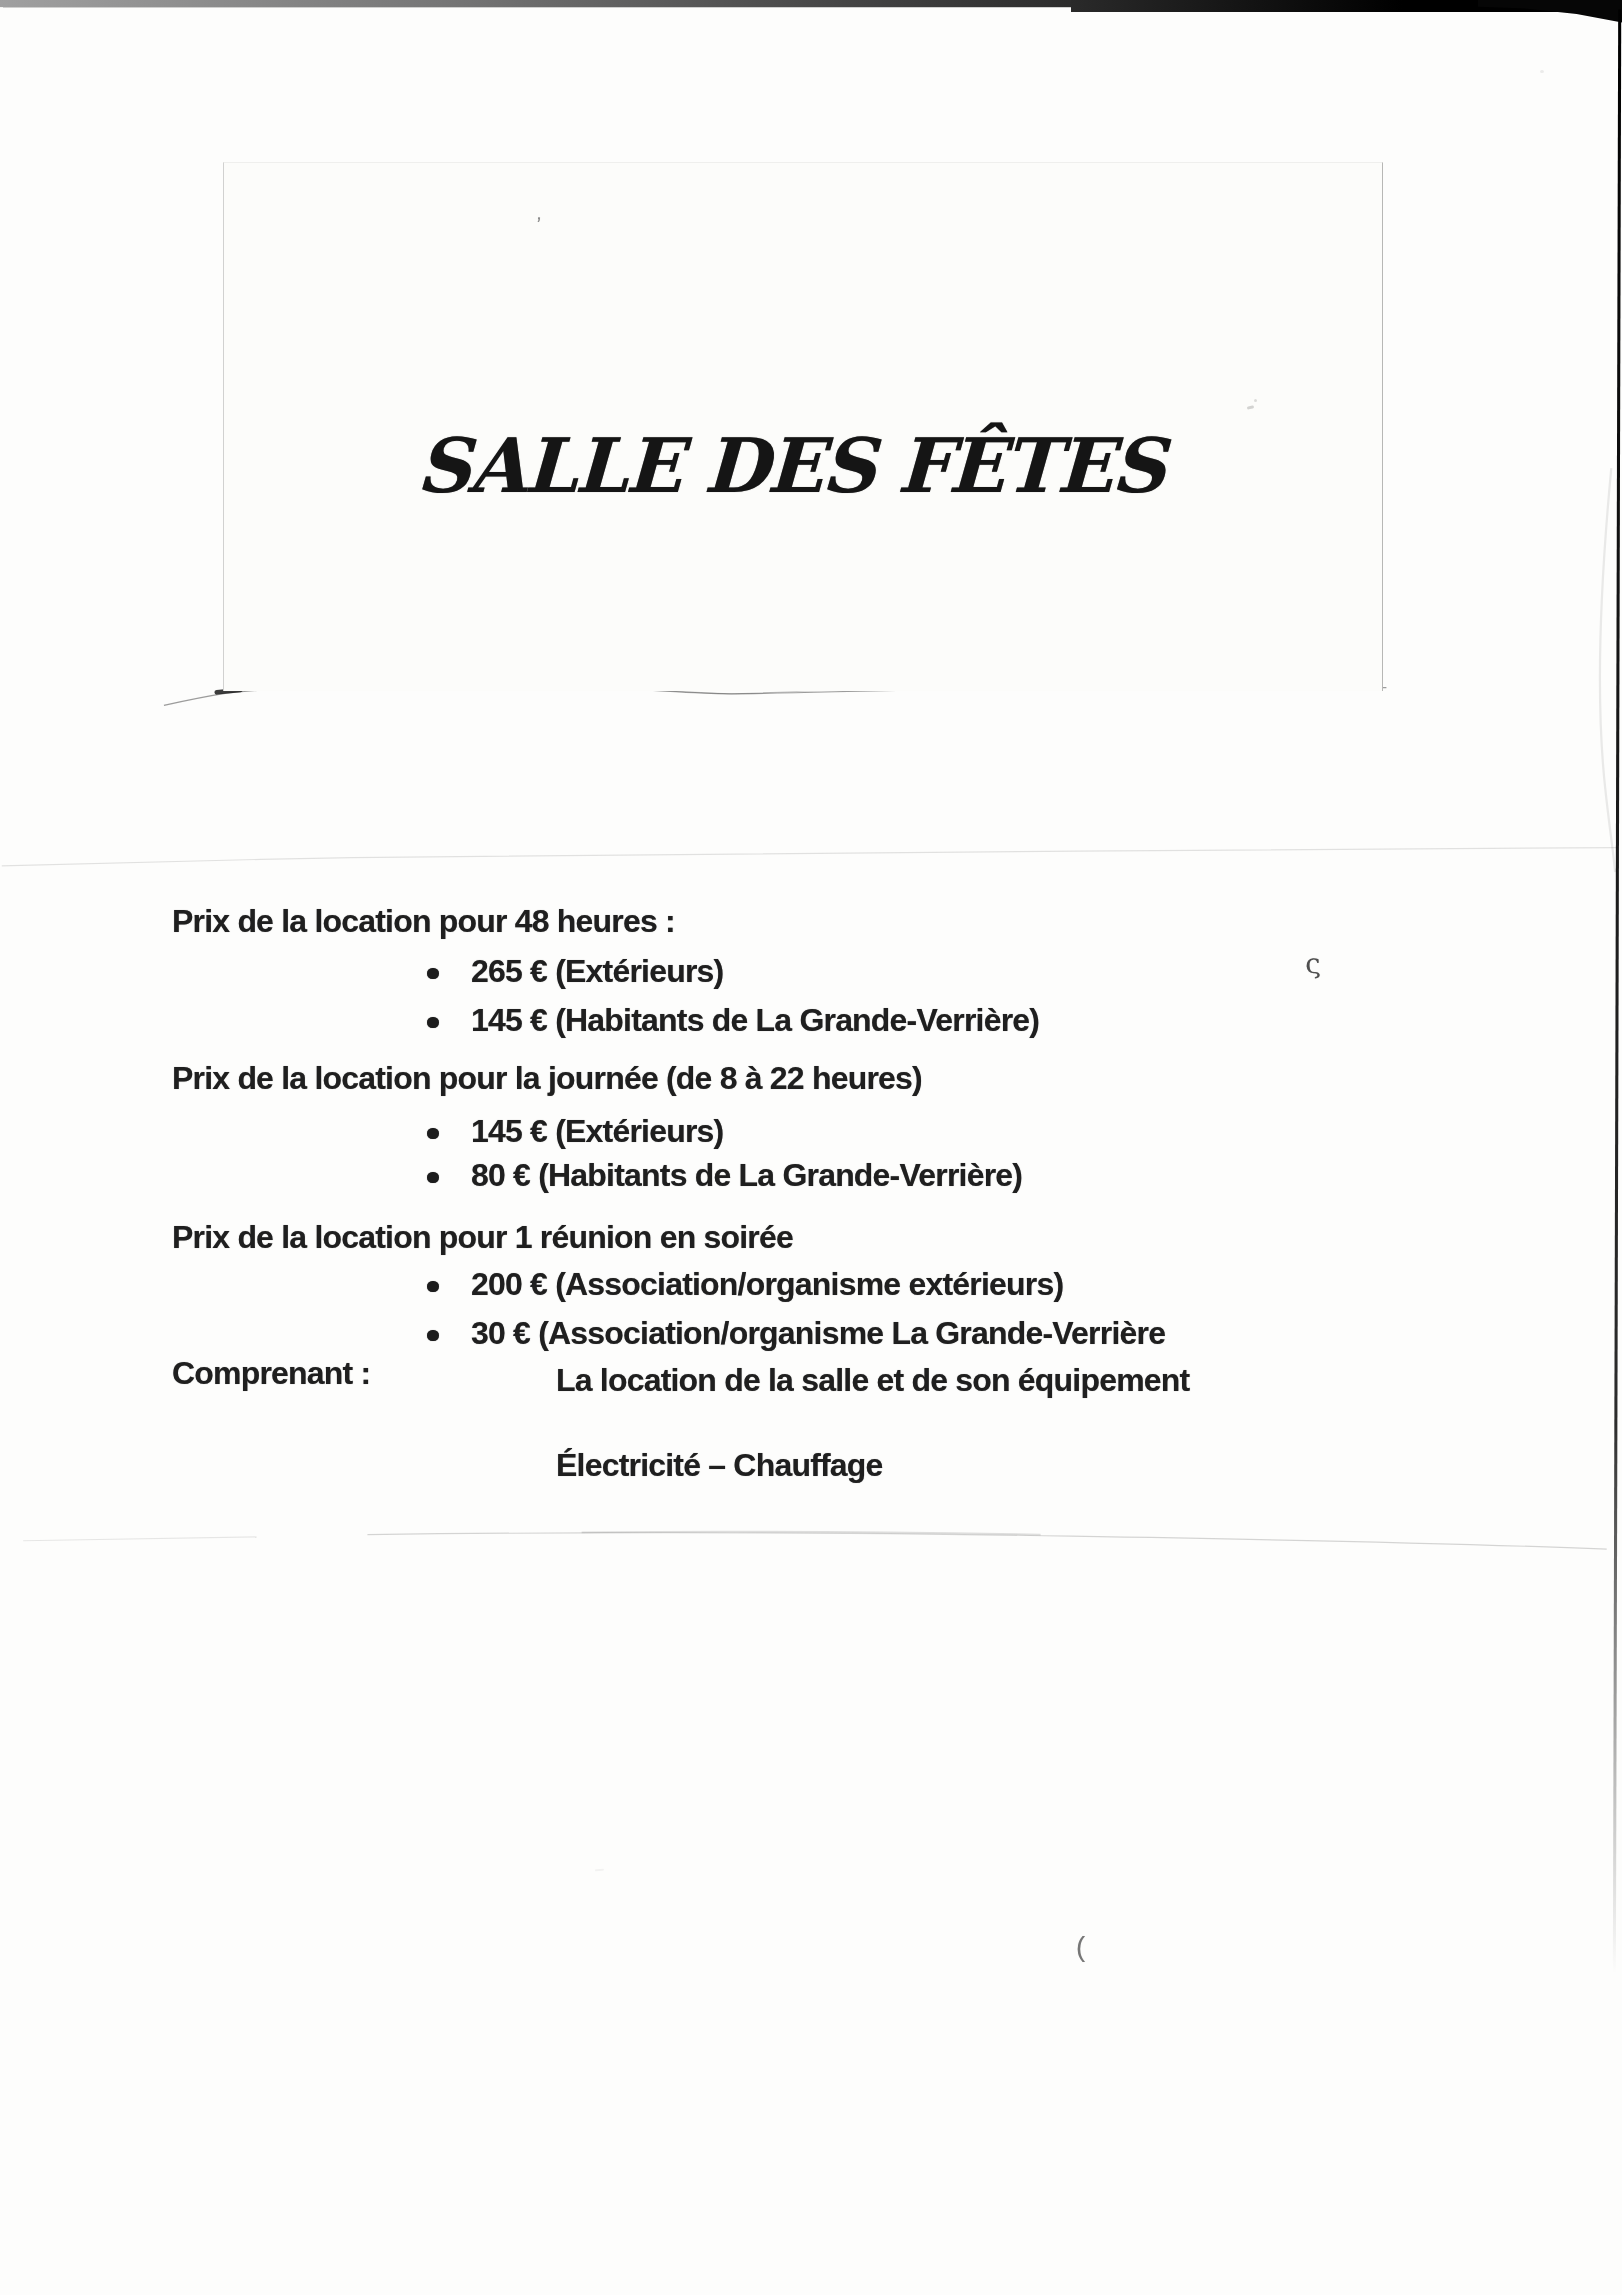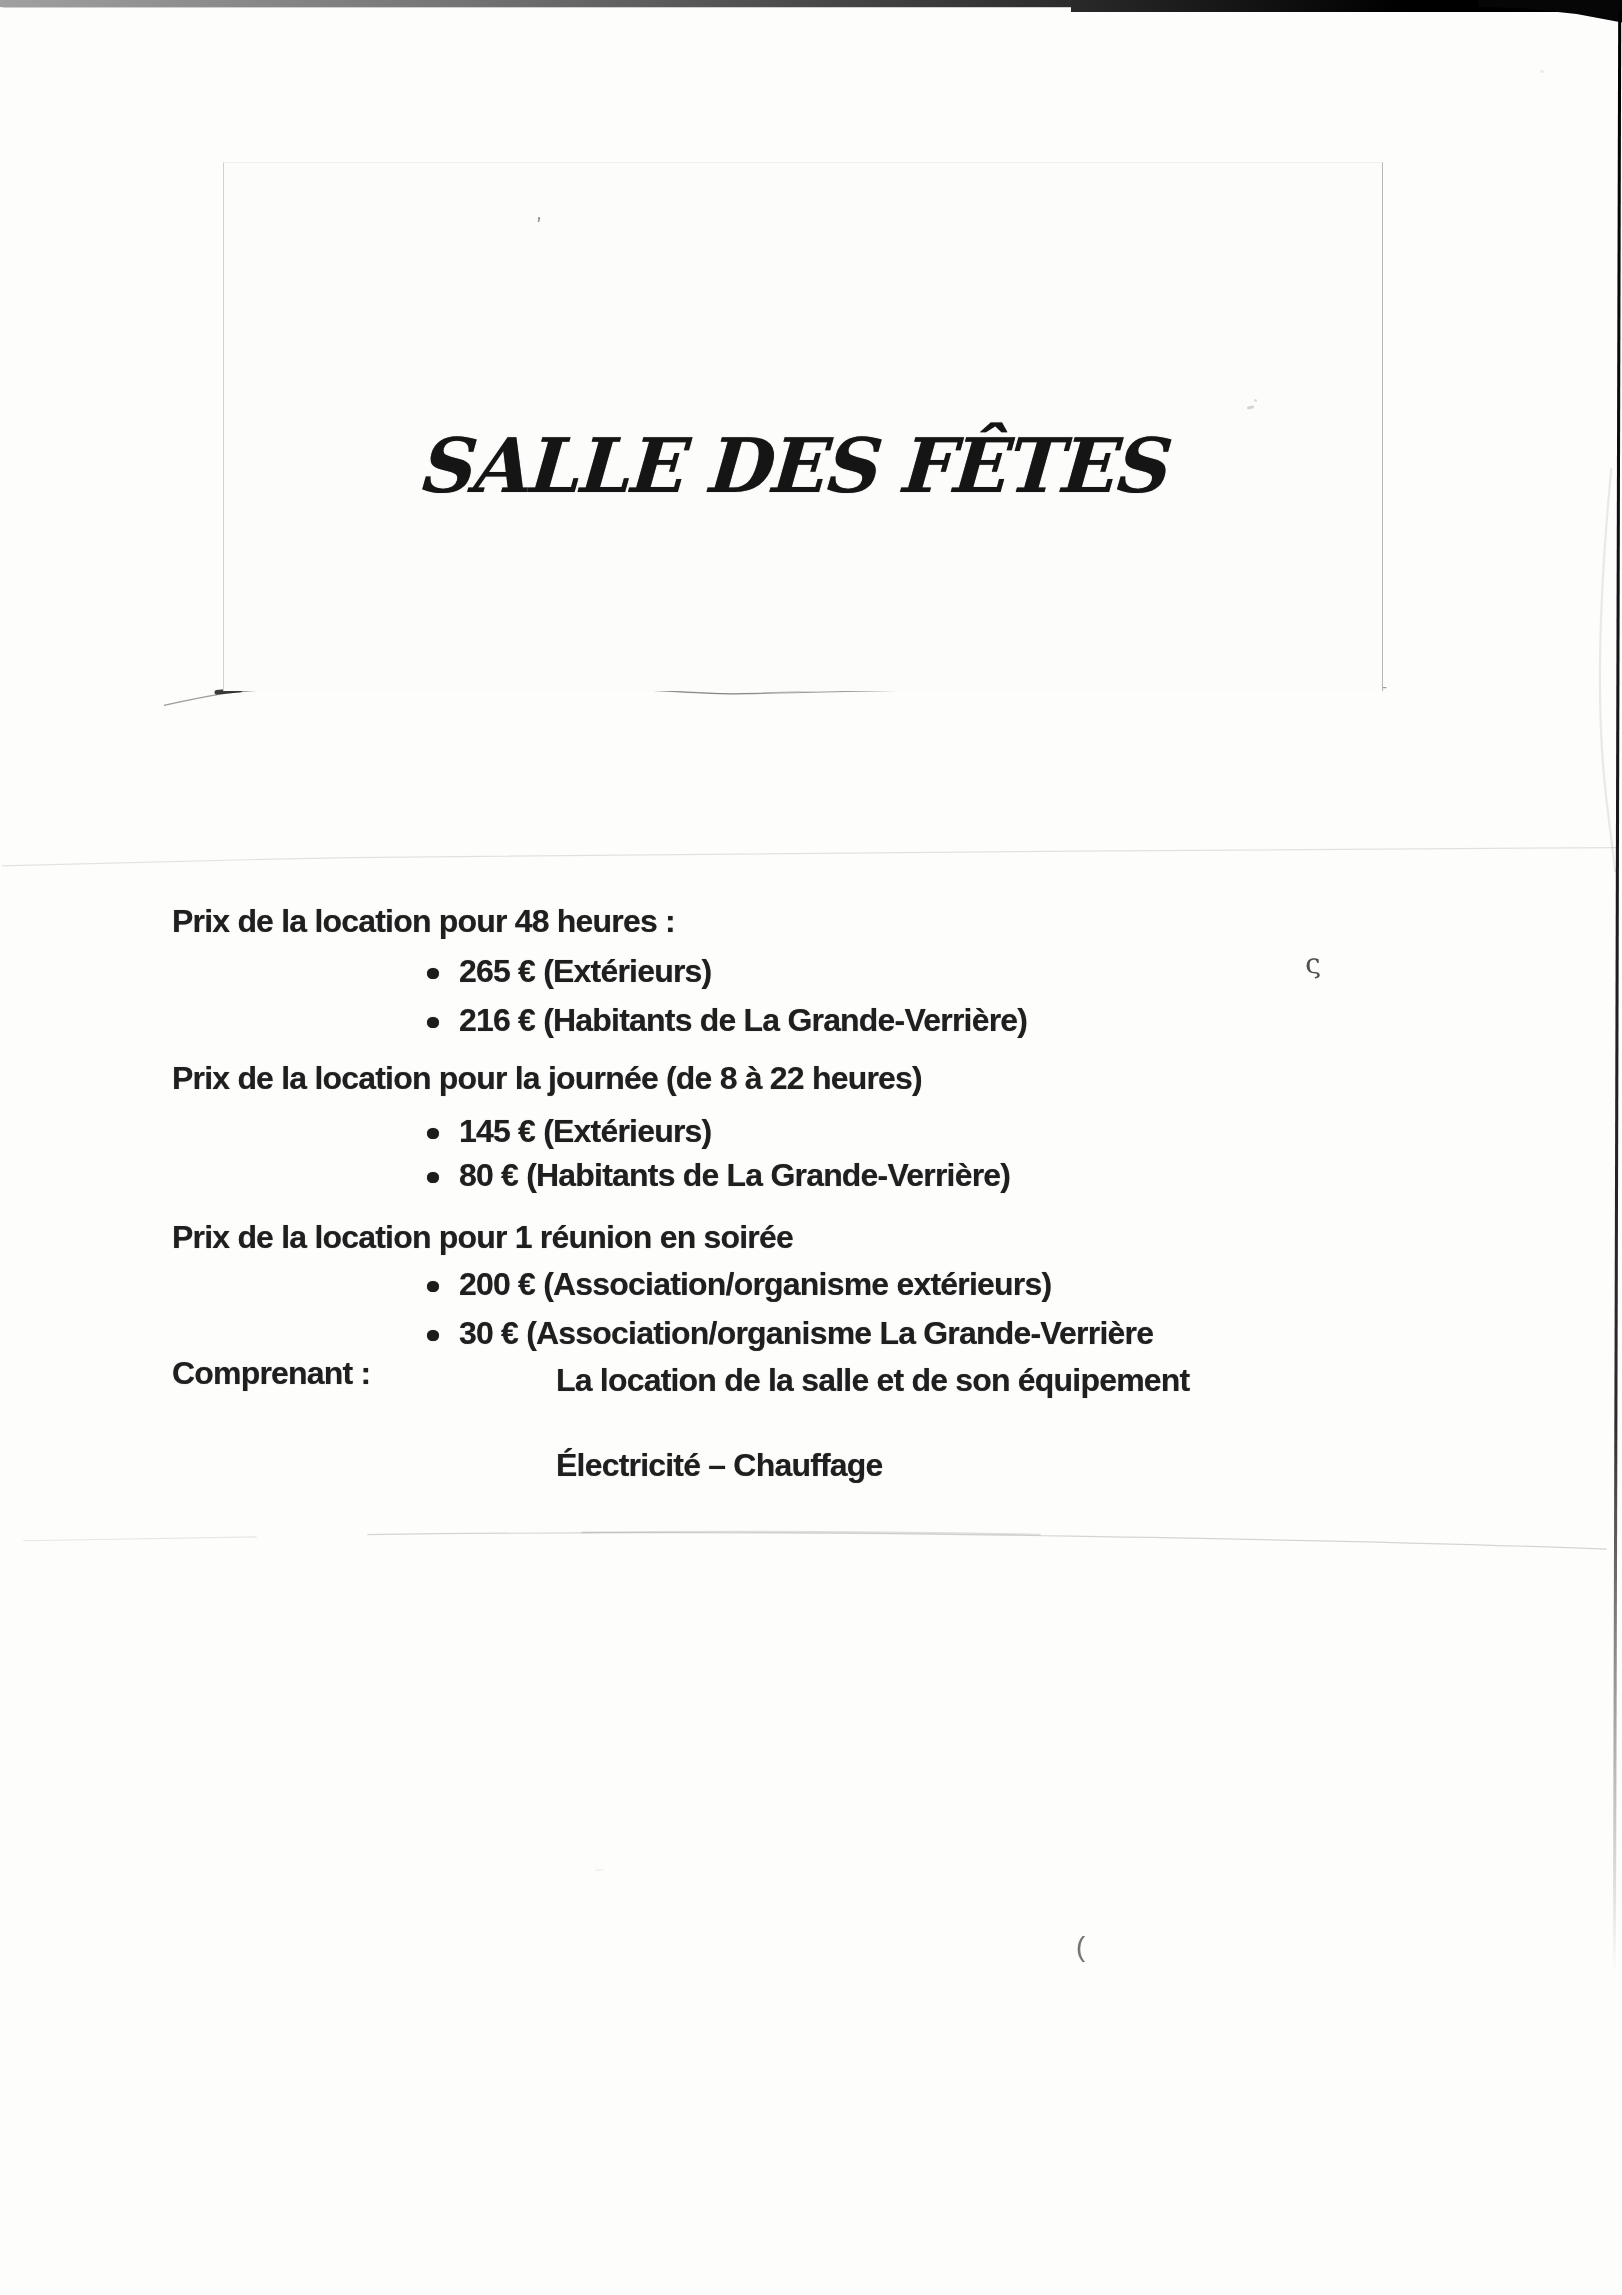--- a/index.html
+++ b/index.html
@@ -39,21 +39,21 @@
     text-shadow:0 0 0.8px rgba(0,0,0,.55);white-space:nowrap;
   }
   
   .txt{
     position:absolute;white-space:nowrap;font-weight:700;
     letter-spacing:-0.8px;line-height:1.1;
     text-shadow:0 0 0.8px rgba(25,25,25,.5);
   }
   .heading{font-size:32px;left:172px;}
   .row{position:absolute;left:427px;font-size:32px;}
-  .row .itm{display:inline-block;margin-left:32px;font-weight:700;
+  .row .itm{display:inline-block;margin-left:44px;font-weight:700;
     letter-spacing:-0.8px;text-shadow:0 0 0.8px rgba(25,25,25,.5);white-space:nowrap;}
   .dot{position:absolute;left:0;top:14.5px;width:11.5px;height:11.5px;border-radius:50%;
     background:#1c1c1c;box-shadow:0 0 0.8px rgba(0,0,0,.6);}
   .comp-label{font-size:32px;left:172px;}
   .comp-line{font-size:32px;left:556px;}
   
   .mark{position:absolute;font-weight:400;color:#4d4d4d;text-shadow:0 0 0.8px rgba(0,0,0,.3);}
   .mark-tick{left:536px;top:213px;font-size:20px;transform:rotate(8deg);opacity:.65;}
   .mark-squiggle{left:1305px;top:947px;font-size:27.5px;color:#383838;opacity:.88;
     font-family:"DejaVu Serif",serif;transform:rotate(-4deg);}
@@ -112,21 +112,21 @@
 
   <div>
 
     <div class="txt heading" style="top:904px">Prix de la location pour 48 heures :</div>
     <div class="row" style="top:953px">
       <span class="dot"></span>
       <span class="itm">265 € (Extérieurs)</span>
     </div>
     <div class="row" style="top:1002px">
       <span class="dot"></span>
-      <span class="itm">216 € (Habitants de La Grande-Verrière)</span>
+      <span class="itm">145 € (Habitants de La Grande-Verrière)</span>
     </div>
 
     <div class="txt heading" style="top:1061px">Prix de la location pour la journée (de 8 à 22 heures)</div>
     <div class="row" style="top:1113px">
       <span class="dot"></span>
       <span class="itm">145 € (Extérieurs)</span>
     </div>
     <div class="row" style="top:1157px">
       <span class="dot"></span>
       <span class="itm">80 € (Habitants de La Grande-Verrière)</span>

